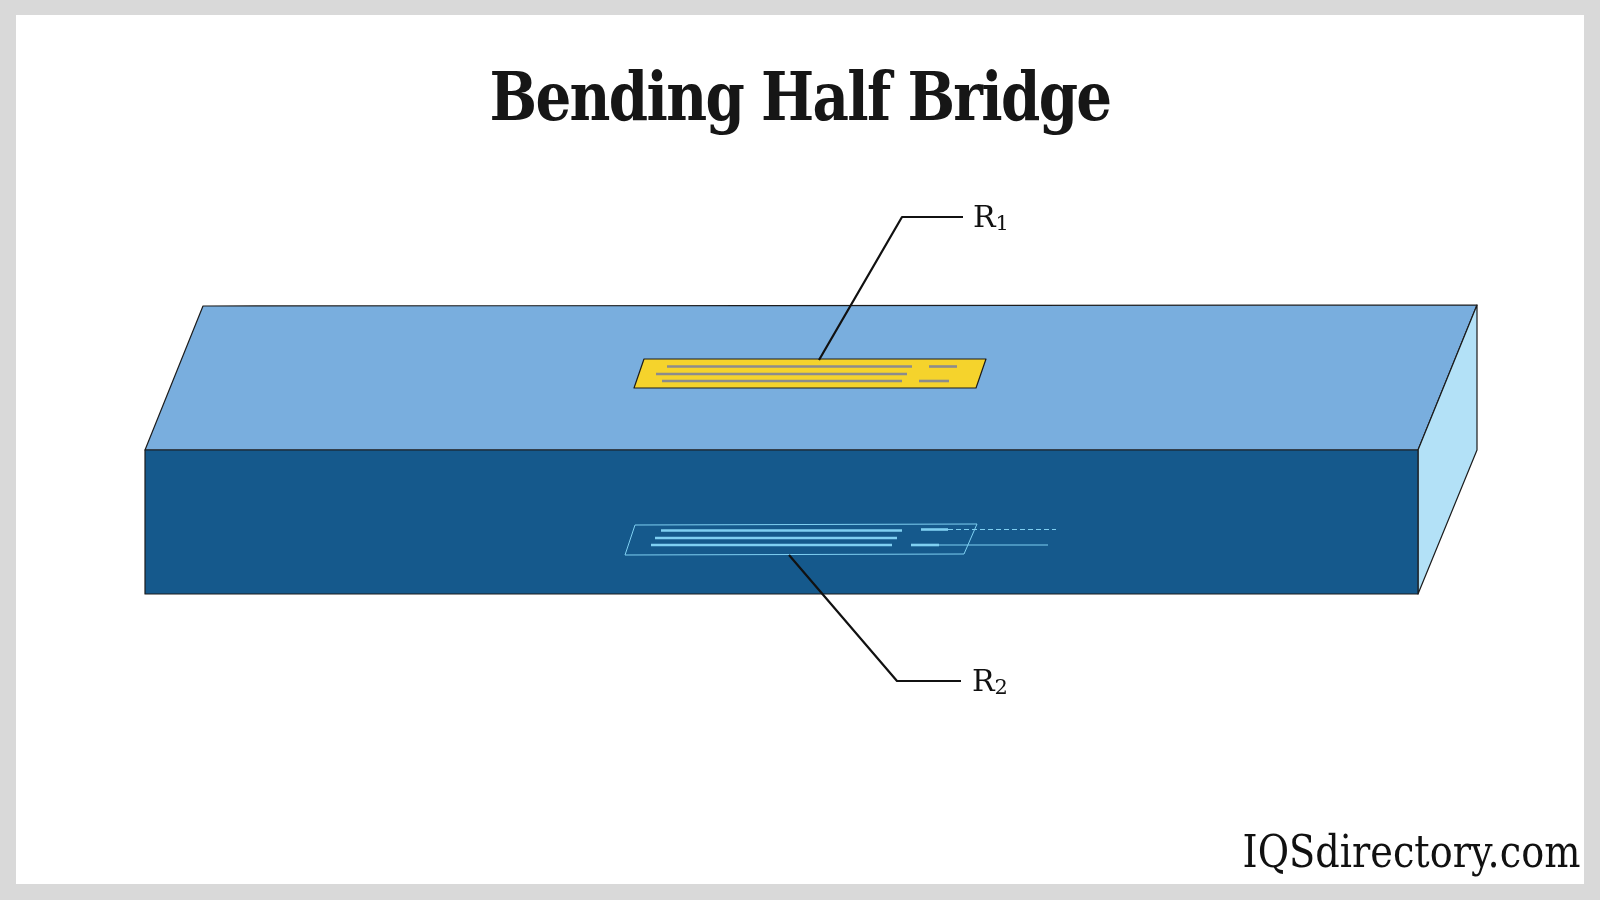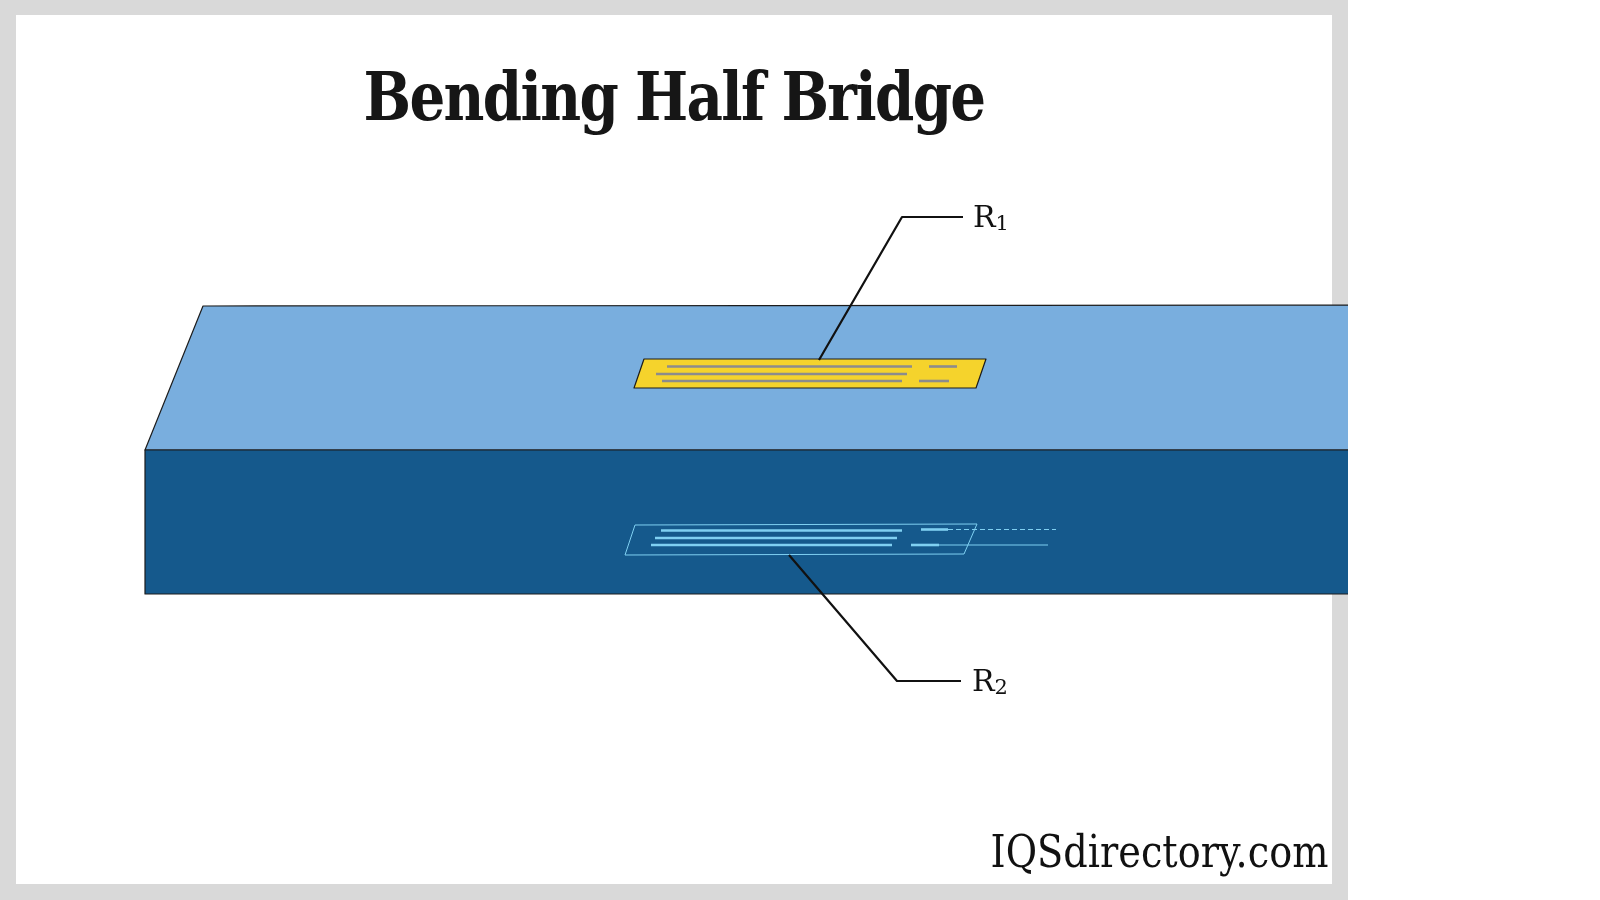--- a/index.html
+++ b/index.html
@@ -4,21 +4,21 @@
 <style>
   html, body {
     margin: 0;
     padding: 0;
     width: 1600px;
     height: 900px;
     font-family: "DejaVu Serif", serif;
   }
   .frame {
     position: relative;
-    width: 1348px;
+    width: 1600px;
     height: 900px;
     background: #d9d9d9;
     overflow: hidden;
   }
   .canvas {
     position: absolute;
     left: 16px;
     top: 15px;
     right: 16px;
     bottom: 16px;

